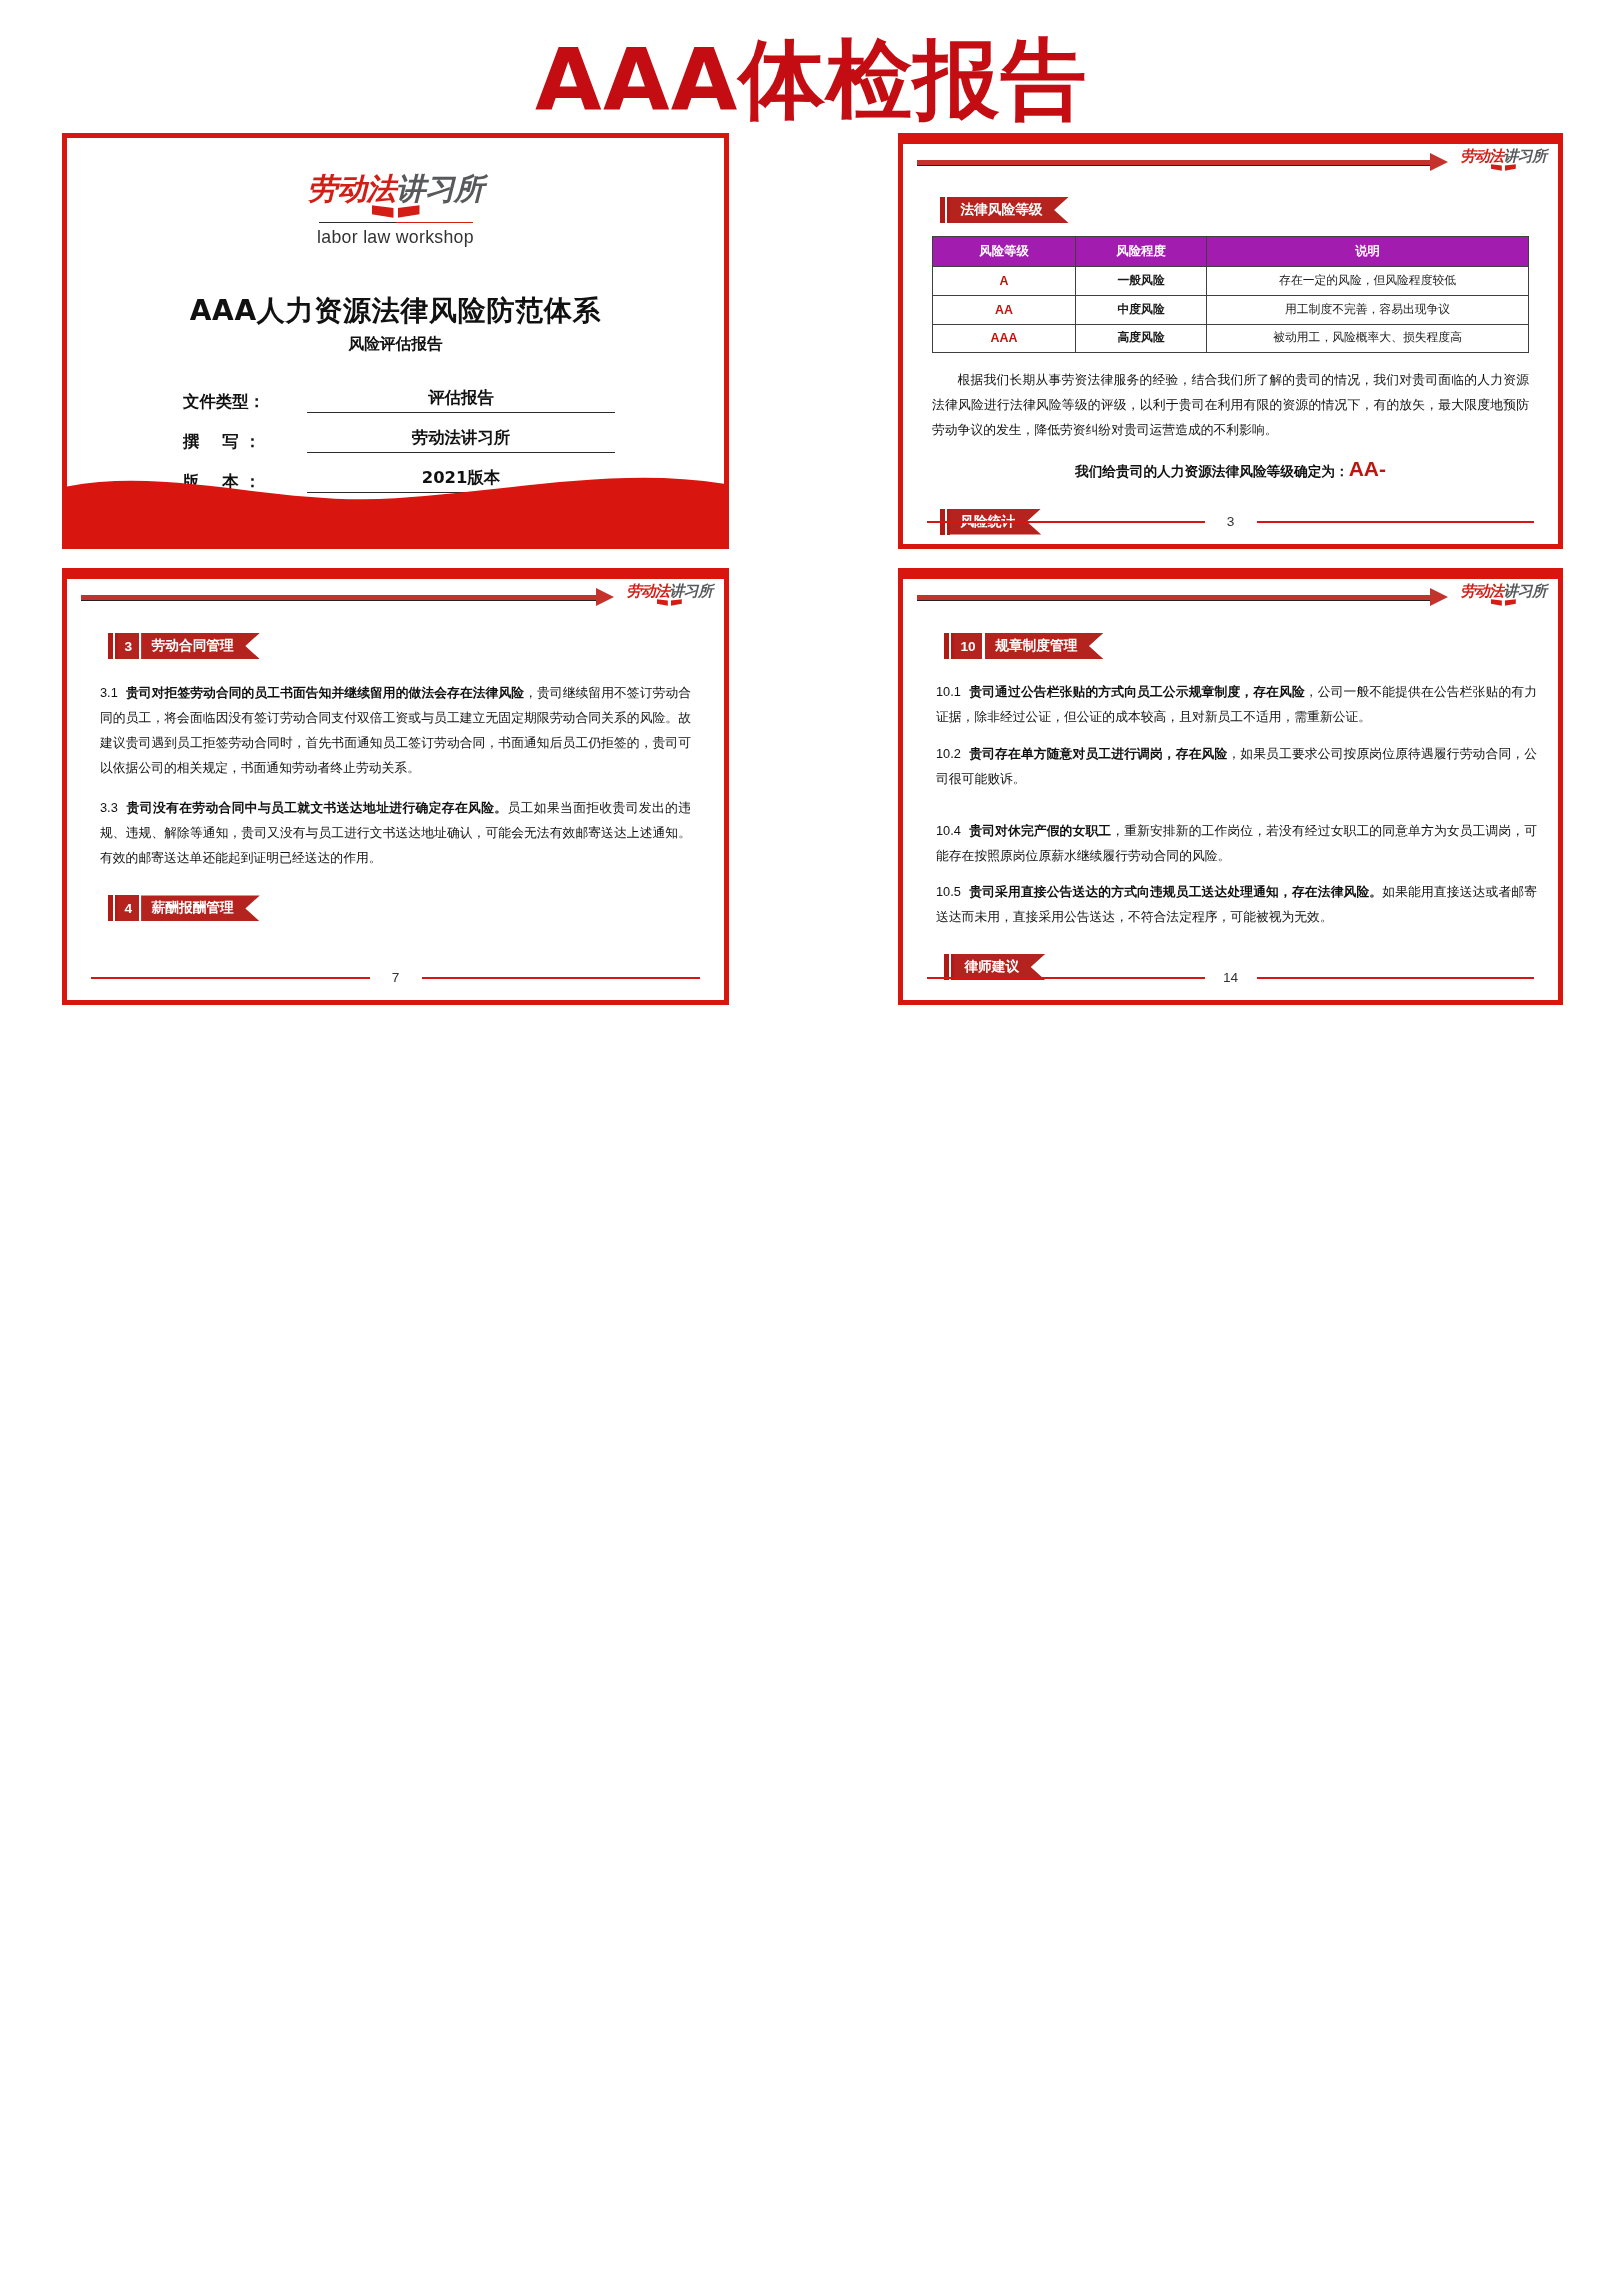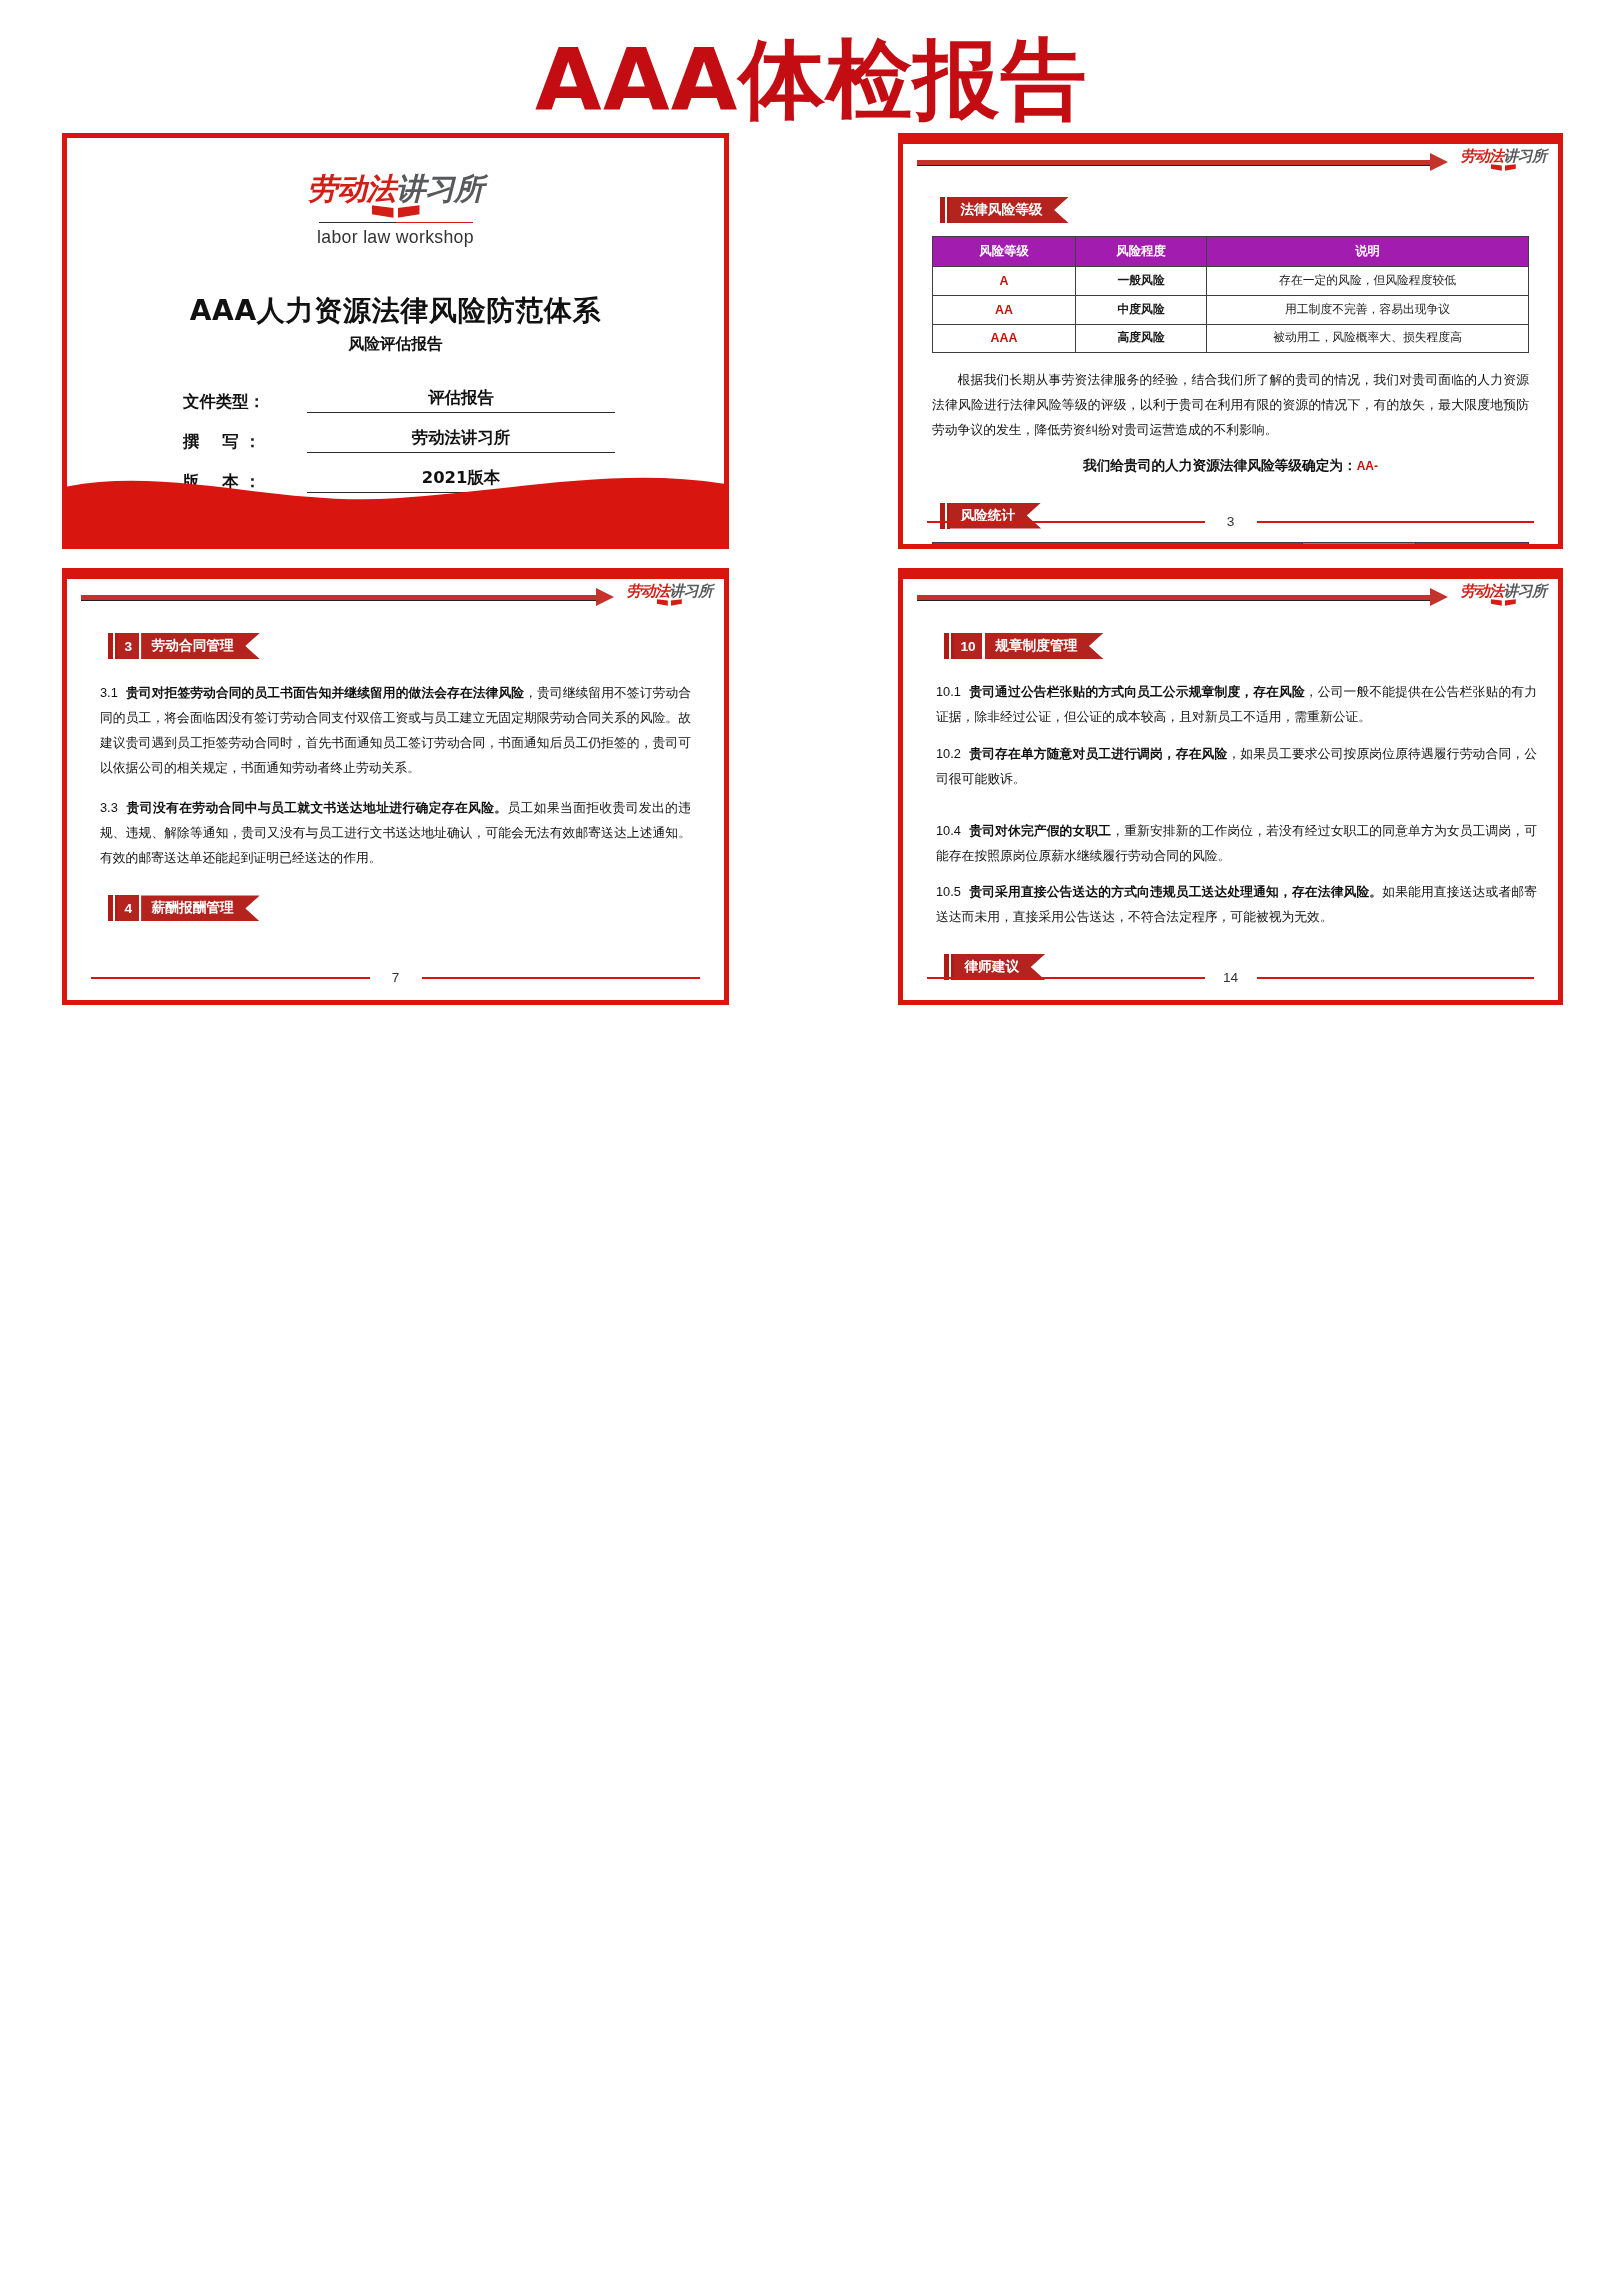--- a/index.html
+++ b/index.html
@@ -91,21 +91,21 @@
   .tbl .grade{color:#C1140C;font-weight:bold;font-family:"Liberation Sans",sans-serif;font-size:12.4px;}
   .tbl .deg{font-weight:bold;}
   .tbl2 th.darker{background:#ec4899;}
 
   
   .para{font-family:"DejaVu Serif","Liberation Serif",serif;font-size:12.8px;line-height:1.95;
      color:#111;text-align:justify;text-justify:inter-ideograph;}
   .para.indent{text-indent:2em;}
   .para b{font-weight:bold;}
   .decl{font-family:"DejaVu Serif","Liberation Serif",serif;font-weight:bold;font-size:13.7px;text-align:center;color:#111;}
-  .decl .aa{color:#C1140C;font-family:"Liberation Sans",sans-serif;font-weight:bold;font-size:12px;}
+  .decl .aa{color:#C1140C;font-family:"Liberation Sans",sans-serif;font-weight:bold;font-size:21px;}
   .sec-num{font-family:"Liberation Sans",sans-serif;font-weight:normal;}
 </style>
 </head>
 <body>
 
 <div class="page-wrap">
 
   <div class="banner">
     <div class="banner-title">AAA体检报告</div>
   </div>

